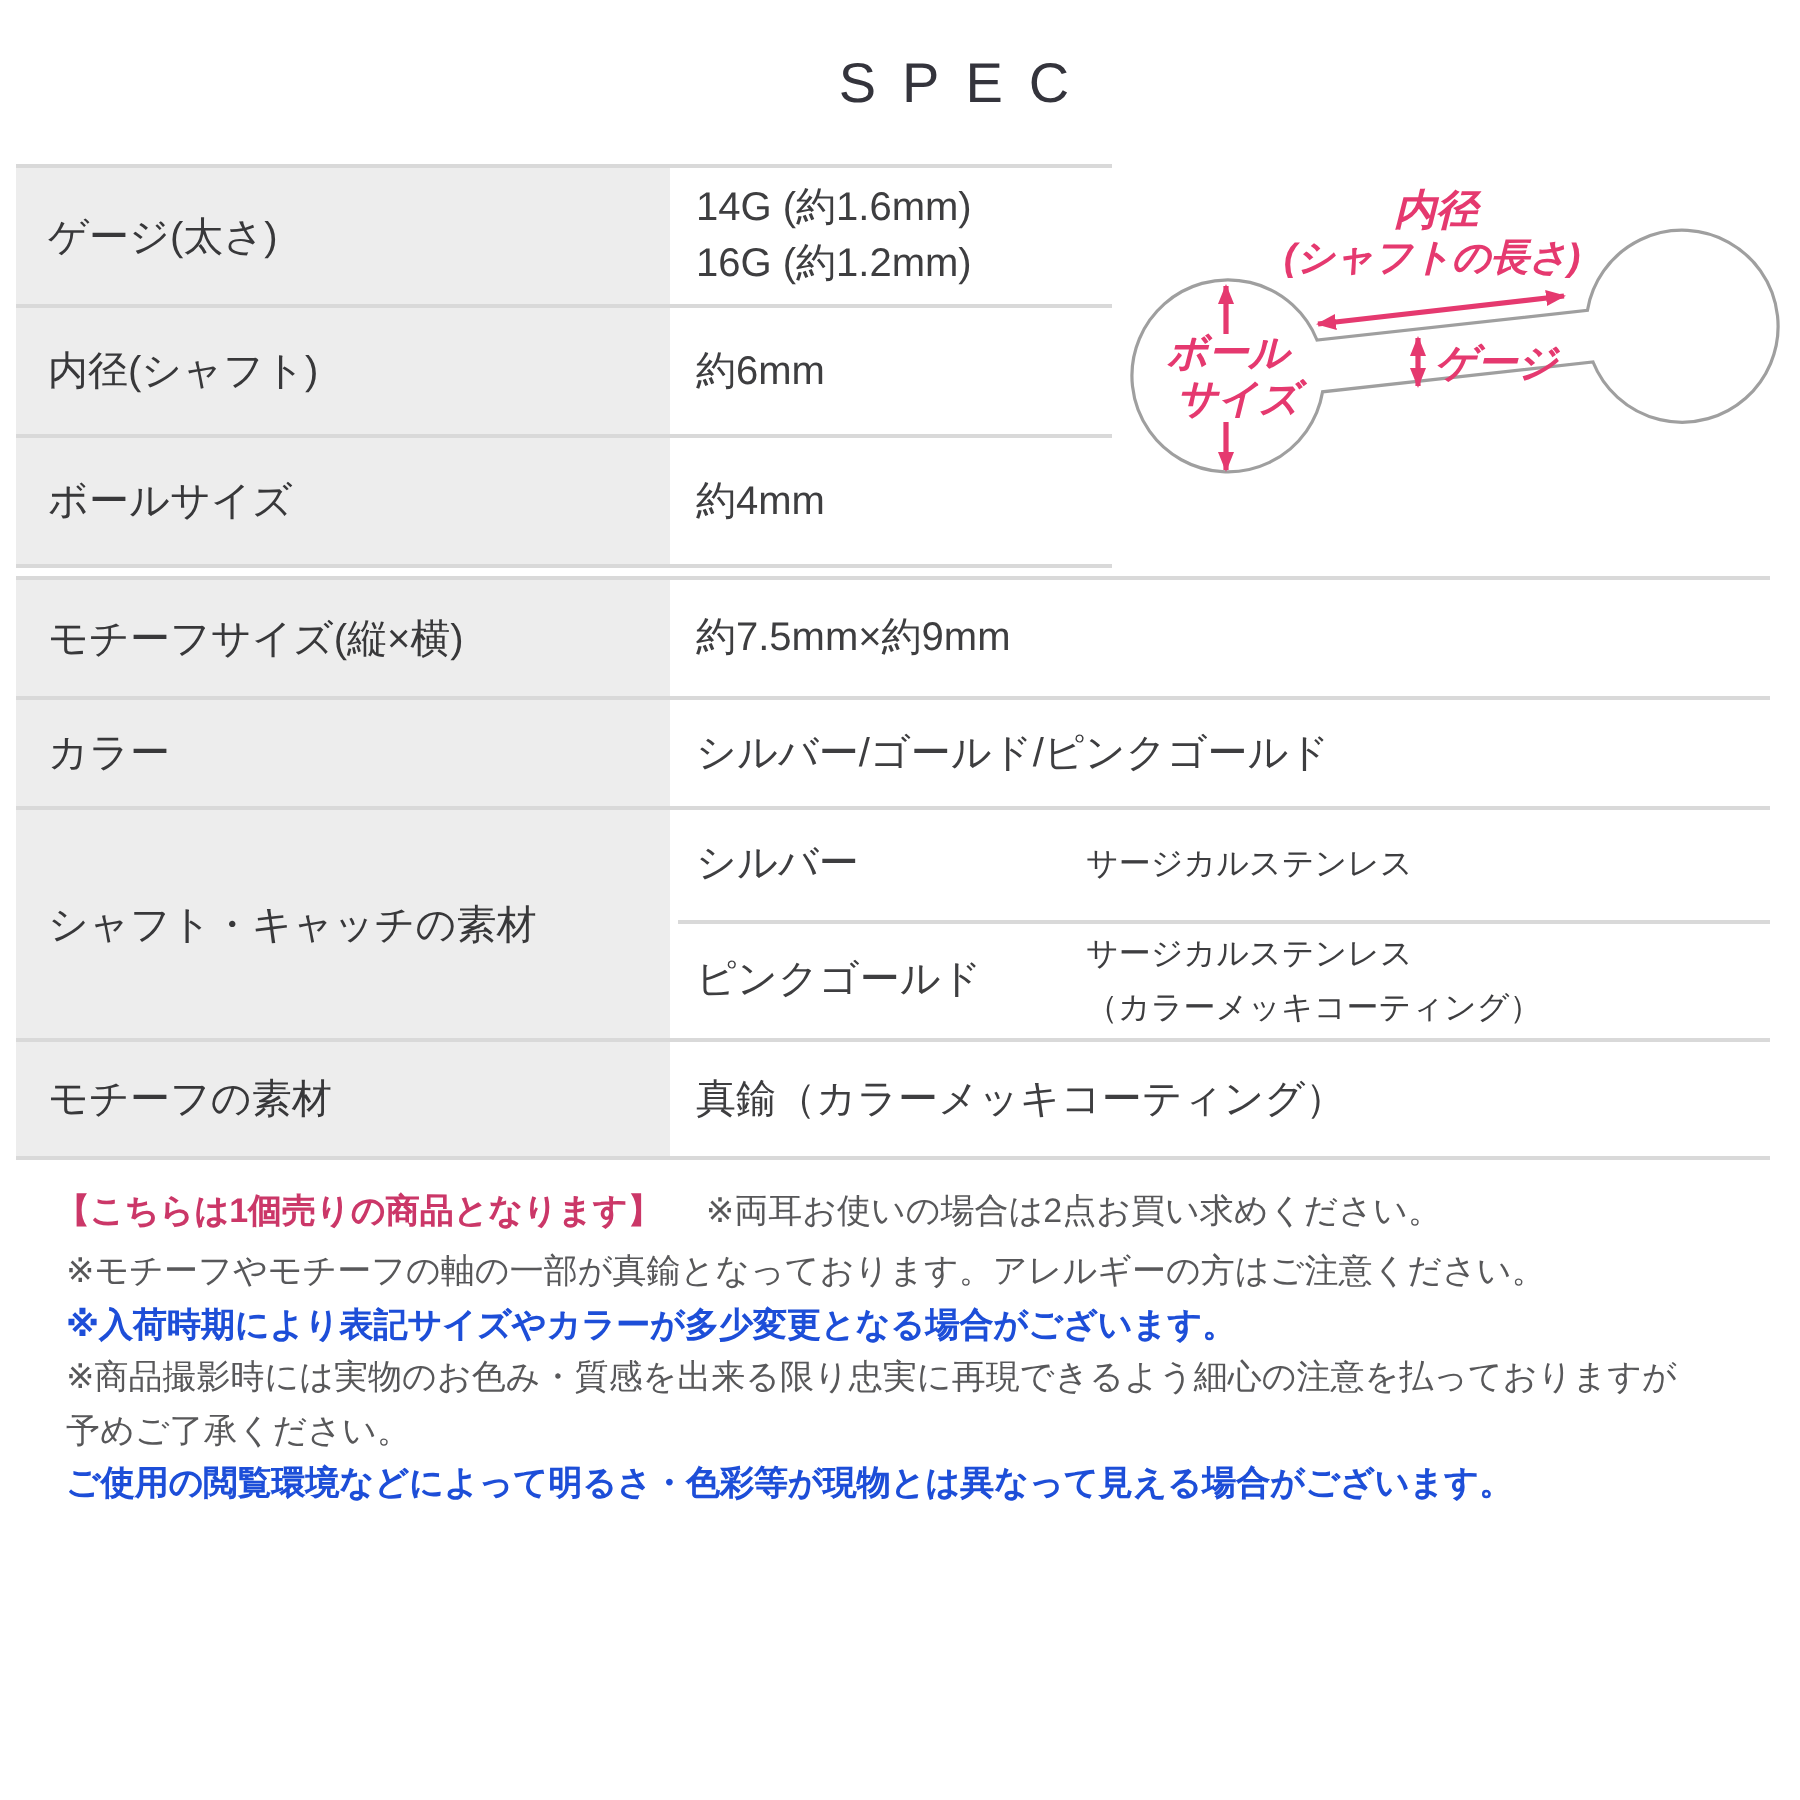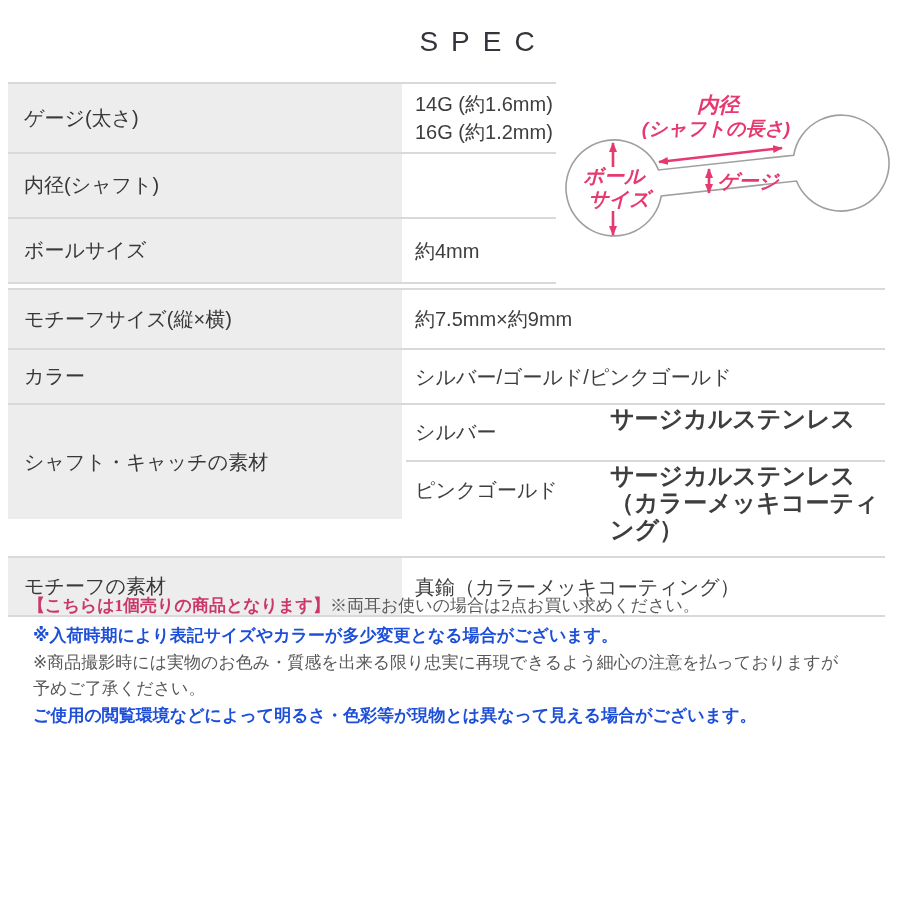--- a/index.html
+++ b/index.html
@@ -31,21 +31,21 @@
     border-bottom: 2px solid #d9d9d9;
     background: #ffffff;
   }
   .t1 { left: 8px; top: 82px; width: 548px; }
   .t2 { left: 8px; top: 288px; width: 877px; }
 
   .row { display: flex; }
   .row + .row { border-top: 2px solid #d9d9d9; }
 
   .lab {
-    width: 394px;
+    width: 327px;
     background: #ededed;
     display: flex;
     align-items: center;
     padding-left: 16px;
     font-size: 20px;
     color: #38383a;
     flex: none;
   }
   .gut { width: 4px; flex: none; background: #ffffff; }
   .val {
@@ -58,77 +58,80 @@
     line-height: 28px;
   }
 
   .t1 .r1 { height: 68px; }
   .t1 .r2 { height: 65px; }
   .t1 .r3 { height: 65px; }
 
   .t2 .r1 { height: 58px; }
   .t2 .r2 { height: 55px; }
   .t2 .r3 { height: 116px; }
-  .t2 .r4 { height: 59px; margin-top: 37px; }
+  .t2 .r4 { height: 59px; }
 
   
   .subwrap { flex: 1; display: flex; flex-direction: column; }
   .subrow { display: flex; }
   .subrow.s1 { height: 55px; }
   .subrow.s2 { height: 59px; border-top: 2px solid #d9d9d9; }
   .subname {
     width: 204px; flex: none;
     display: flex; flex-direction: column; justify-content: center;
     padding-left: 9px; font-size: 20px; line-height: 27px;
   }
   .submat {
     flex: 1;
-    display: flex; flex-direction: column; 
-    font-size: 24px; line-height: 27px; font-weight: bold;
+    display: flex; flex-direction: column; justify-content: center;
+    font-size: 16px; line-height: 27px;
   }
 
   
   .diagram { position: absolute; left: 552px; top: 78px; width: 340px; height: 235px; }
   .diagram text {
     font-family: "Liberation Sans", "DejaVu Sans", sans-serif;
     font-weight: bold;
     font-style: italic;
     fill: #e5396f;
   }
 
   
   .notes {
     position: absolute;
     left: 28px; top: 594px; width: 860px;
     font-size: 17px;
     color: #58585a;
   }
-  .note-head { display: flex; align-items: flex-start; margin-bottom: 6px; font-family: Liberation Serif, serif; }
+  .note-head { display: flex; align-items: flex-start; margin-bottom: 6px; }
   .note-head .headline { color: #cb3768; font-weight: bold; }
-  .note-head .suffix { }
+  .note-head .suffix { margin-left: 22px; }
   .note-line { padding-left: 5px; line-height: 26.5px; }
   .note-line.em { color: #1d4ed8; font-weight: bold; }
 </style>
 </head>
 <body>
 
 <div class="spec-title">SPEC</div>
 
 <div class="spec-table t1">
   <div class="row r1">
     <div class="lab">ゲージ(太さ)</div>
     <div class="gut"></div>
     <div class="val">
       <span>14G (約1.6mm)</span>
       <span>16G (約1.2mm)</span>
     </div>
   </div>
   <div class="row r2">
     <div class="lab">内径(シャフト)</div>
     <div class="gut"></div>
+    <div class="val">
+      <span>約6mm</span>
+    </div>
   </div>
   <div class="row r3">
     <div class="lab">ボールサイズ</div>
     <div class="gut"></div>
     <div class="val">
       <span>約4mm</span>
     </div>
   </div>
 </div>
 
@@ -202,17 +205,18 @@
       <span>真鍮（カラーメッキコーティング）</span>
     </div>
   </div>
 </div>
 
 <div class="notes">
   <div class="note-head">
     <span class="headline">【こちらは1個売りの商品となります】</span>
     <span class="suffix">※両耳お使いの場合は2点お買い求めください。</span>
   </div>
+  <div class="note-line">※モチーフやモチーフの軸の一部が真鍮となっております。アレルギーの方はご注意ください。</div>
   <div class="note-line em">※入荷時期により表記サイズやカラーが多少変更となる場合がございます。</div>
   <div class="note-line">※商品撮影時には実物のお色み・質感を出来る限り忠実に再現できるよう細心の注意を払っておりますが</div>
   <div class="note-line">予めご了承ください。</div>
   <div class="note-line em">ご使用の閲覧環境などによって明るさ・色彩等が現物とは異なって見える場合がございます。</div>
 </div>
 
 </body></html>

